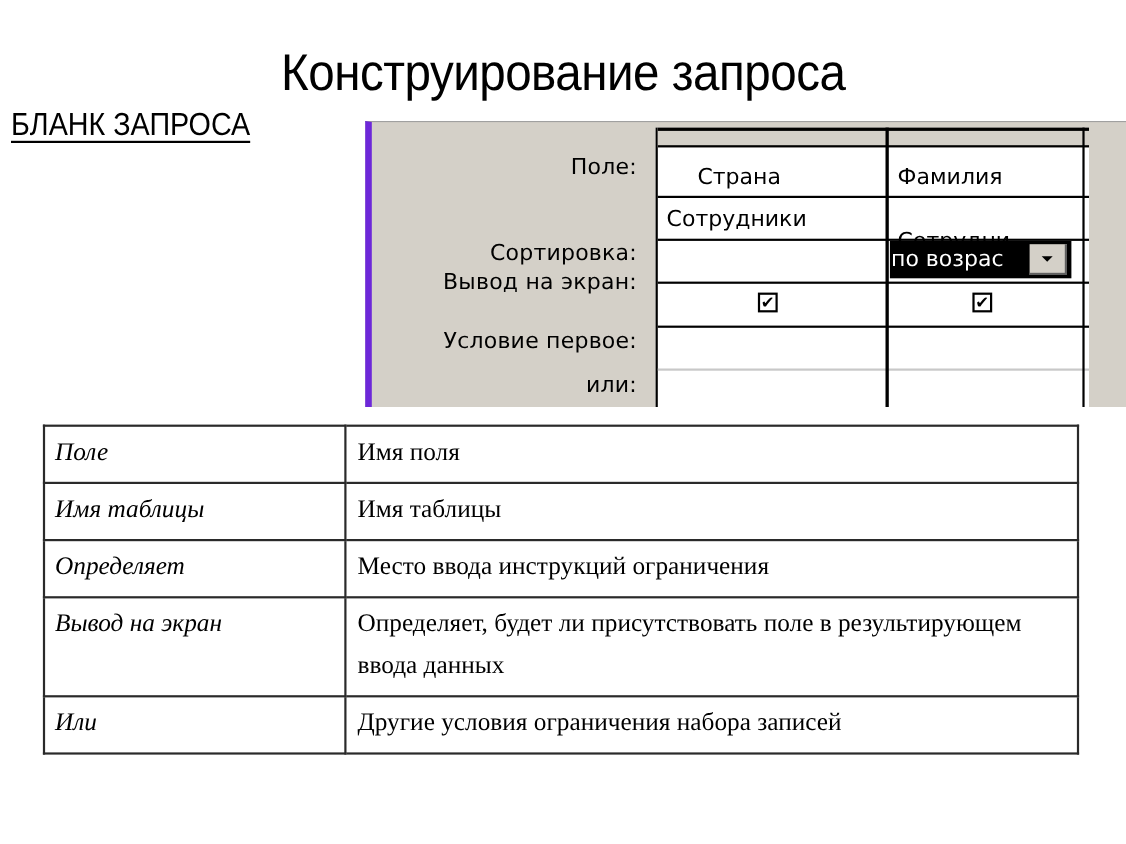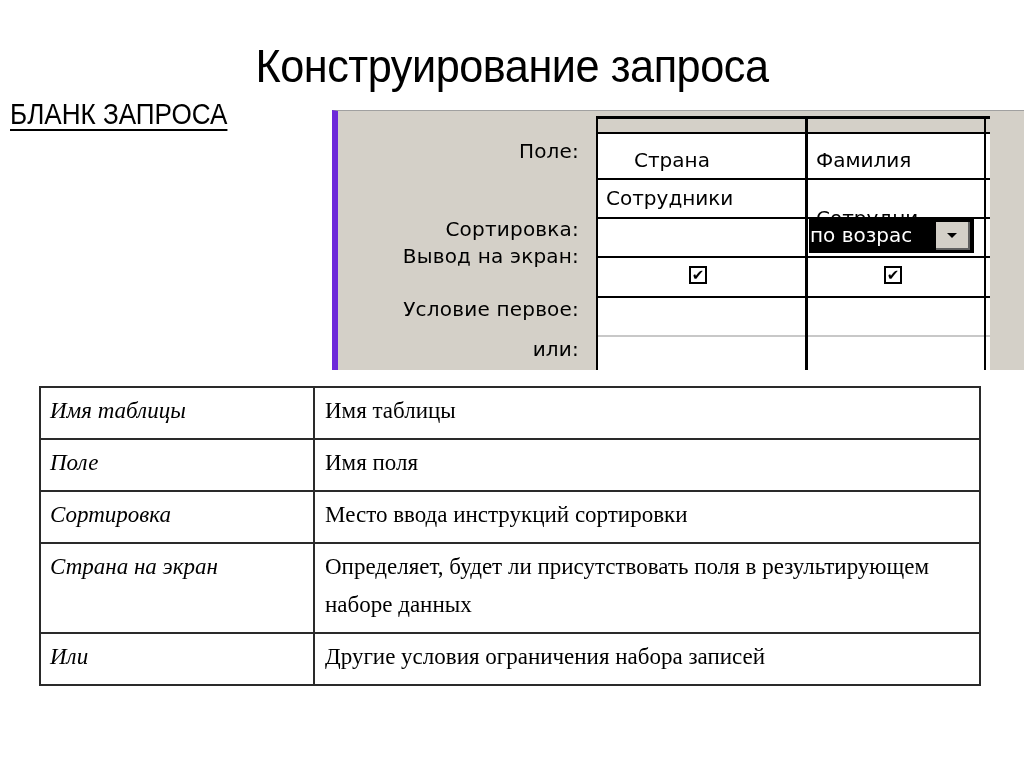--- a/index.html
+++ b/index.html
@@ -128,34 +128,34 @@
       <div class="qbe-cell" style="top:184px; height:34px;"></div>
       <div class="qbe-cell" style="top:223px; height:30px;"></div>
     </div>
 
     <div class="qbe-vline" style="left:386px; width:2px;"></div>
   </div>
 </div>
 
 <table class="desc-table">
   <tbody>
-      <tr style="height:48px;">
+      <tr style="height:47px;">
+    <td class="term">Поле</td>
+    <td class="def">Имя поля</td>
+  </tr>
+  <tr style="height:48px;">
     <td class="term">Имя таблицы</td>
     <td class="def">Имя таблицы</td>
   </tr>
-  <tr style="height:47px;">
-    <td class="term">Поле</td>
-    <td class="def">Имя поля</td>
-  </tr>
   <tr style="height:49px;">
-    <td class="term">Сортировка</td>
-    <td class="def">Место ввода инструкций сортировки</td>
+    <td class="term">Определяет</td>
+    <td class="def">Место ввода инструкций ограничения</td>
   </tr>
   <tr style="height:85px;">
-    <td class="term">Страна на экран</td>
-    <td class="def">Определяет, будет ли присутствовать поля в результирующем наборе данных</td>
+    <td class="term">Вывод на экран</td>
+    <td class="def">Определяет, будет ли присутствовать поле в результирующем ввода данных</td>
   </tr>
   <tr style="height:47px;">
     <td class="term">Или</td>
     <td class="def">Другие условия ограничения набора записей</td>
   </tr>
 </tbody>
   </table>
 
 </body></html>

